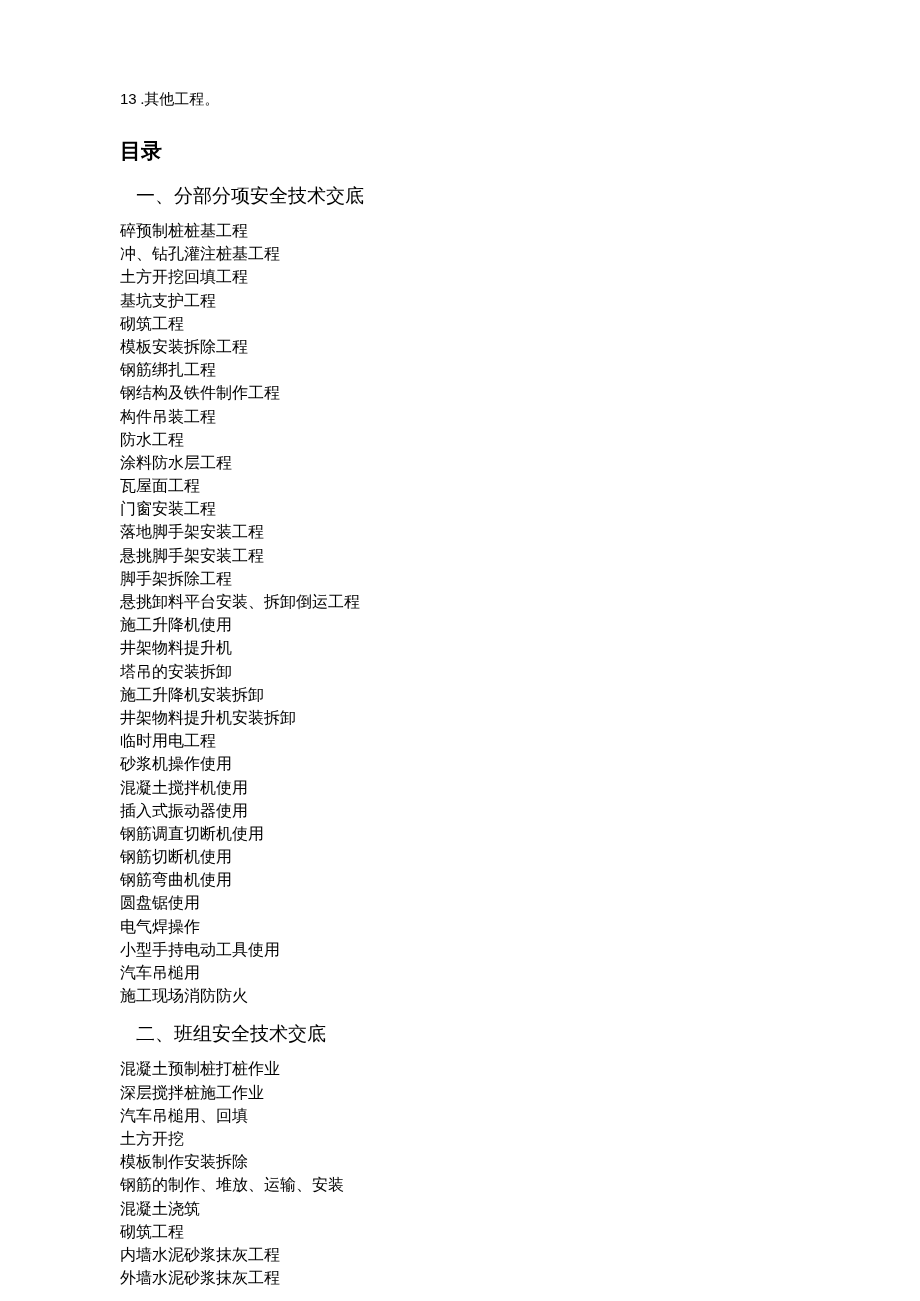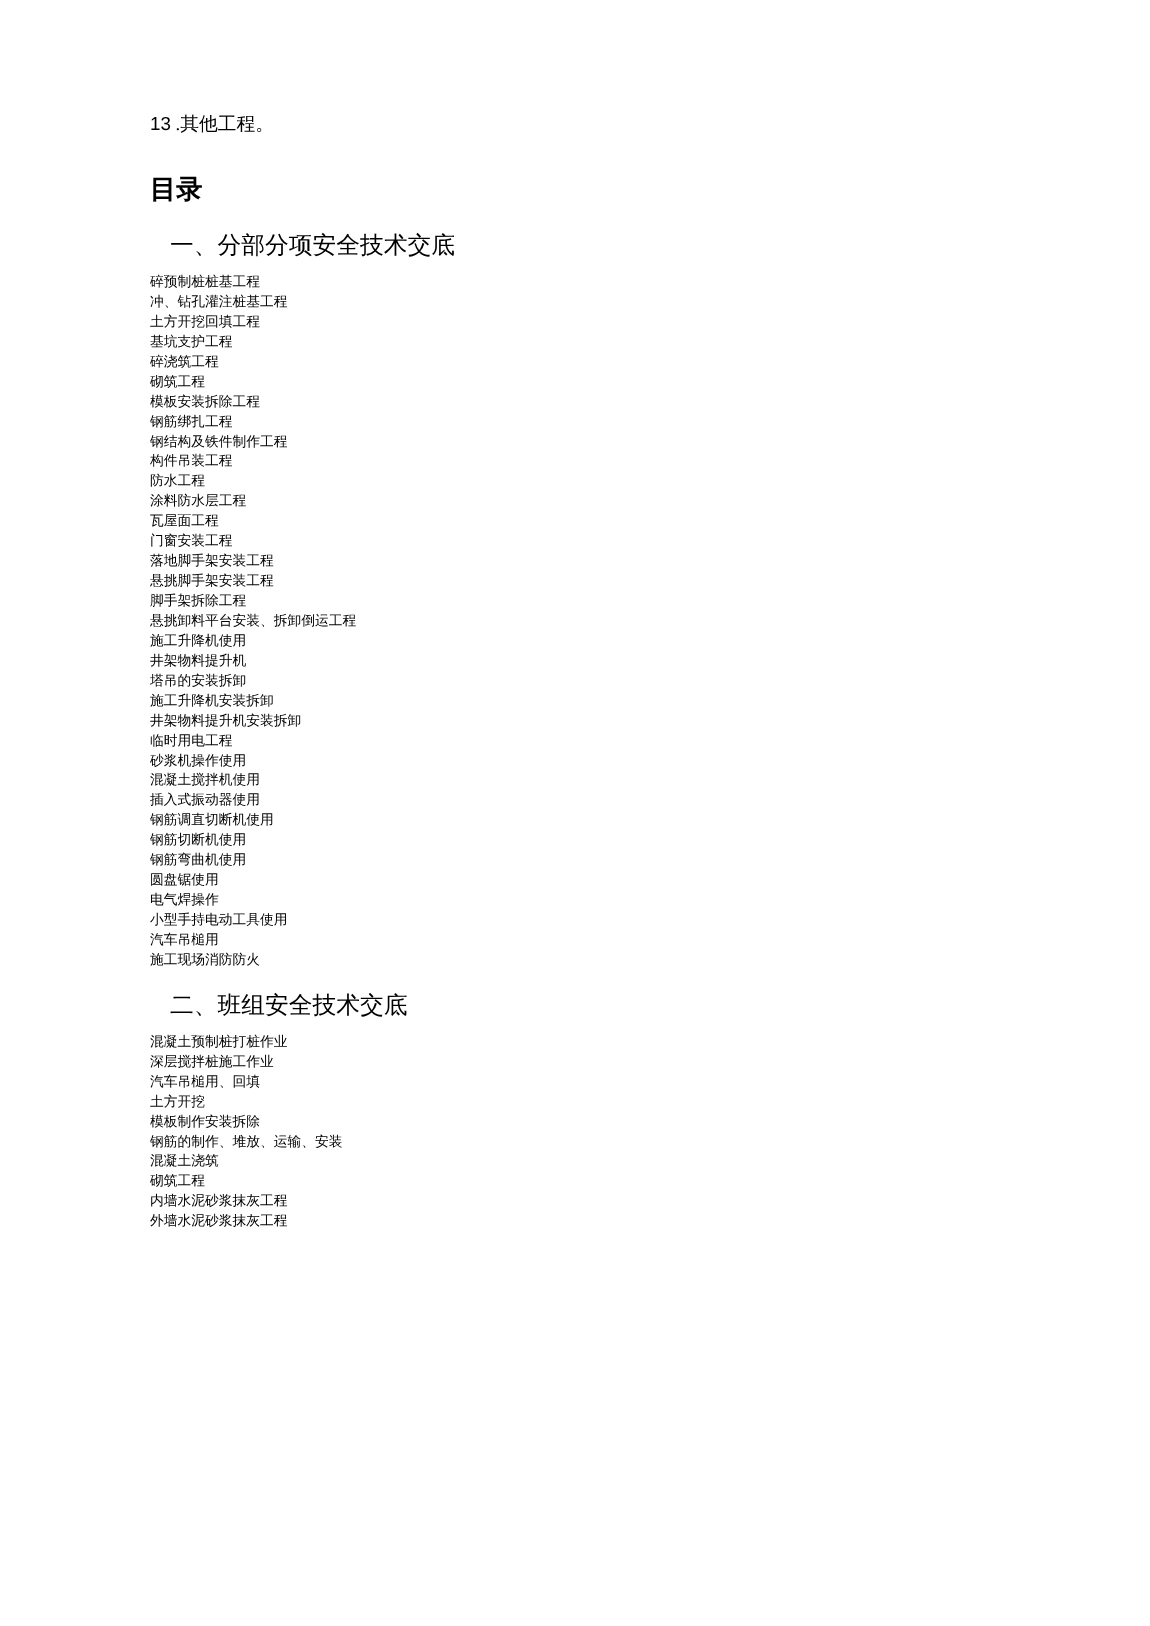--- a/index.html
+++ b/index.html
@@ -24,42 +24,41 @@
     text-align: left;
     font-size: 21px;
     font-weight: bold;
     margin-bottom: 18px;
   }
   .section-heading {
     font-size: 19px;
     margin: 14px 0 10px 16px;
   }
   .item {
-    font-size: 11px;
+    font-size: 16px;
     line-height: 1.45;
   }
 </style>
 </head>
 <body>
 
 <div class="page">
 
   <div class="top-line">
     <span class="num">13</span><span> .其他工程。</span>
   </div>
 
   <div class="title">目录</div>
 
   <div id="sections-root">
       <div class="section-heading">一、分部分项安全技术交底</div>
       <div class="item">碎预制桩桩基工程</div>
       <div class="item">冲、钻孔灌注桩基工程</div>
       <div class="item">土方开挖回填工程</div>
       <div class="item">基坑支护工程</div>
-      <div class="item">碎浇筑工程</div>
       <div class="item">砌筑工程</div>
       <div class="item">模板安装拆除工程</div>
       <div class="item">钢筋绑扎工程</div>
       <div class="item">钢结构及铁件制作工程</div>
       <div class="item">构件吊装工程</div>
       <div class="item">防水工程</div>
       <div class="item">涂料防水层工程</div>
       <div class="item">瓦屋面工程</div>
       <div class="item">门窗安装工程</div>
       <div class="item">落地脚手架安装工程</div>

